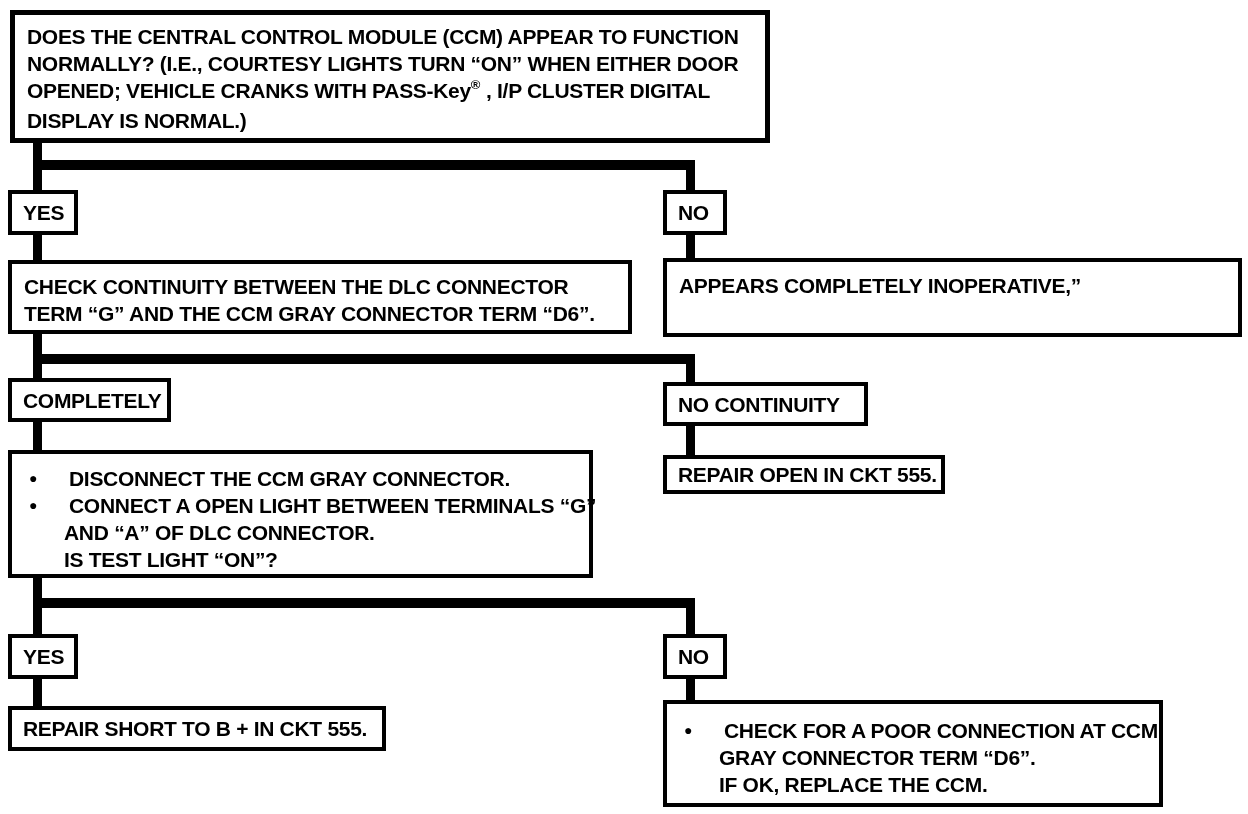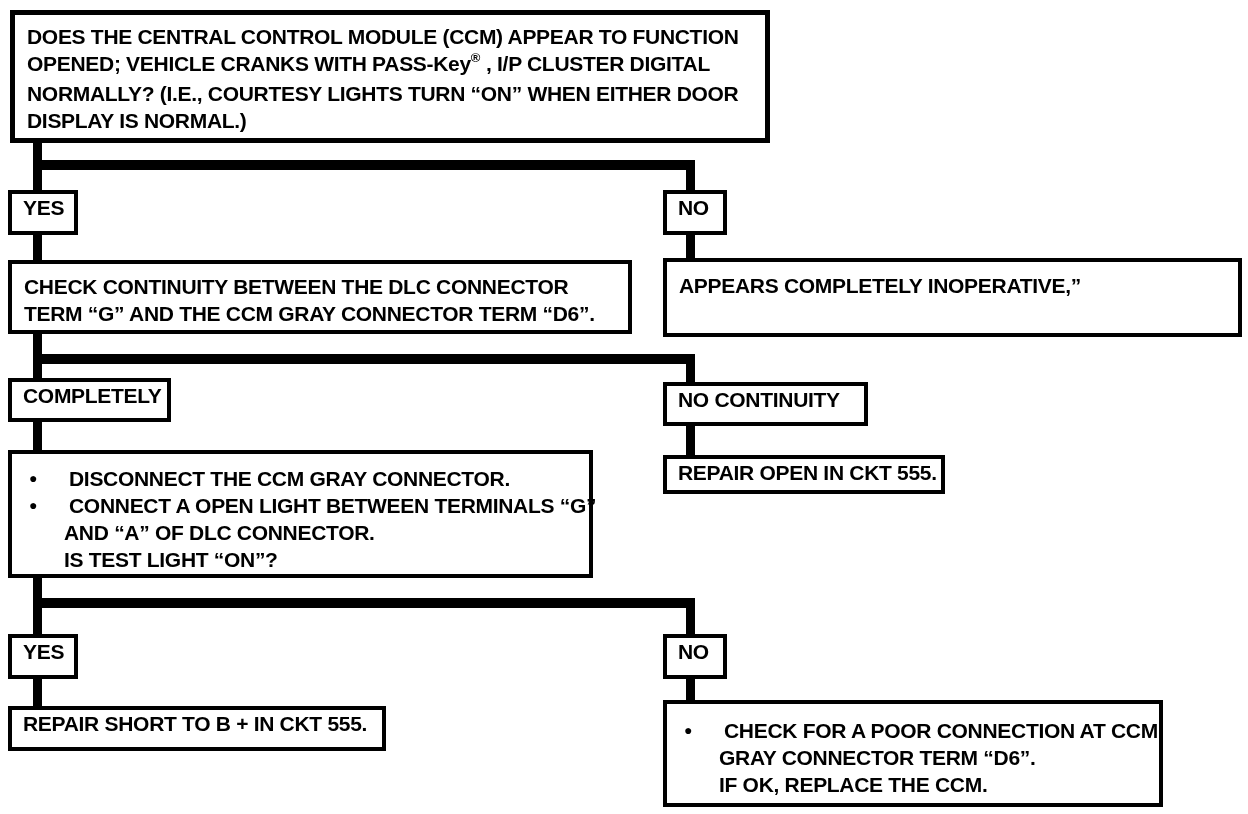--- a/index.html
+++ b/index.html
@@ -20,21 +20,21 @@
     background: #ffffff;
     border: 4px solid #000000;
     box-sizing: border-box;
     font-size: 21px;
     line-height: 27px;
     padding: 8px 12px;
     z-index: 2;
   }
   .label-box {
     display: flex;
-    align-items: flex-start;
+    align-items: center;
     padding: 0 11px;
     white-space: nowrap;
   }
   .tline { white-space: nowrap; }
   .vline, .hline {
     position: absolute;
     background: #000000;
     z-index: 1;
   }
   .sup {
@@ -70,22 +70,22 @@
   <div class="vline" style="left:33px; top:420px; width:9px; height:30px;"></div>
   <div class="vline" style="left:686px; top:424px; width:9px; height:31px;"></div>
   <div class="vline" style="left:33px; top:576px; width:9px; height:58px;"></div>
   <div class="hline" style="left:33px; top:598px; width:662px; height:10px;"></div>
   <div class="vline" style="left:686px; top:598px; width:9px; height:36px;"></div>
   <div class="vline" style="left:33px; top:677px; width:9px; height:29px;"></div>
   <div class="vline" style="left:686px; top:677px; width:9px; height:23px;"></div>
 
   <div class="box" style="left:10px; top:10px; width:760px; height:133px; border-width:5px;">
     <div class="tline">DOES THE CENTRAL CONTROL MODULE (CCM) APPEAR TO FUNCTION</div>
+    <div class="tline">NORMALLY?  (I.E., COURTESY LIGHTS TURN “ON” WHEN EITHER DOOR</div>
     <div class="tline"><span>OPENED; VEHICLE CRANKS WITH PASS-Key</span><span class="sup">®</span><span> ,  I/P CLUSTER DIGITAL</span></div>
-    <div class="tline">NORMALLY?  (I.E., COURTESY LIGHTS TURN “ON” WHEN EITHER DOOR</div>
     <div class="tline">DISPLAY IS NORMAL.)</div>
   </div>
 
   <div class="box label-box" style="left:8px; top:190px; width:70px; height:45px;">
     <span>YES</span>
   </div>
   <div class="box label-box" style="left:663px; top:190px; width:64px; height:45px;">
     <span>NO</span>
   </div>
 

